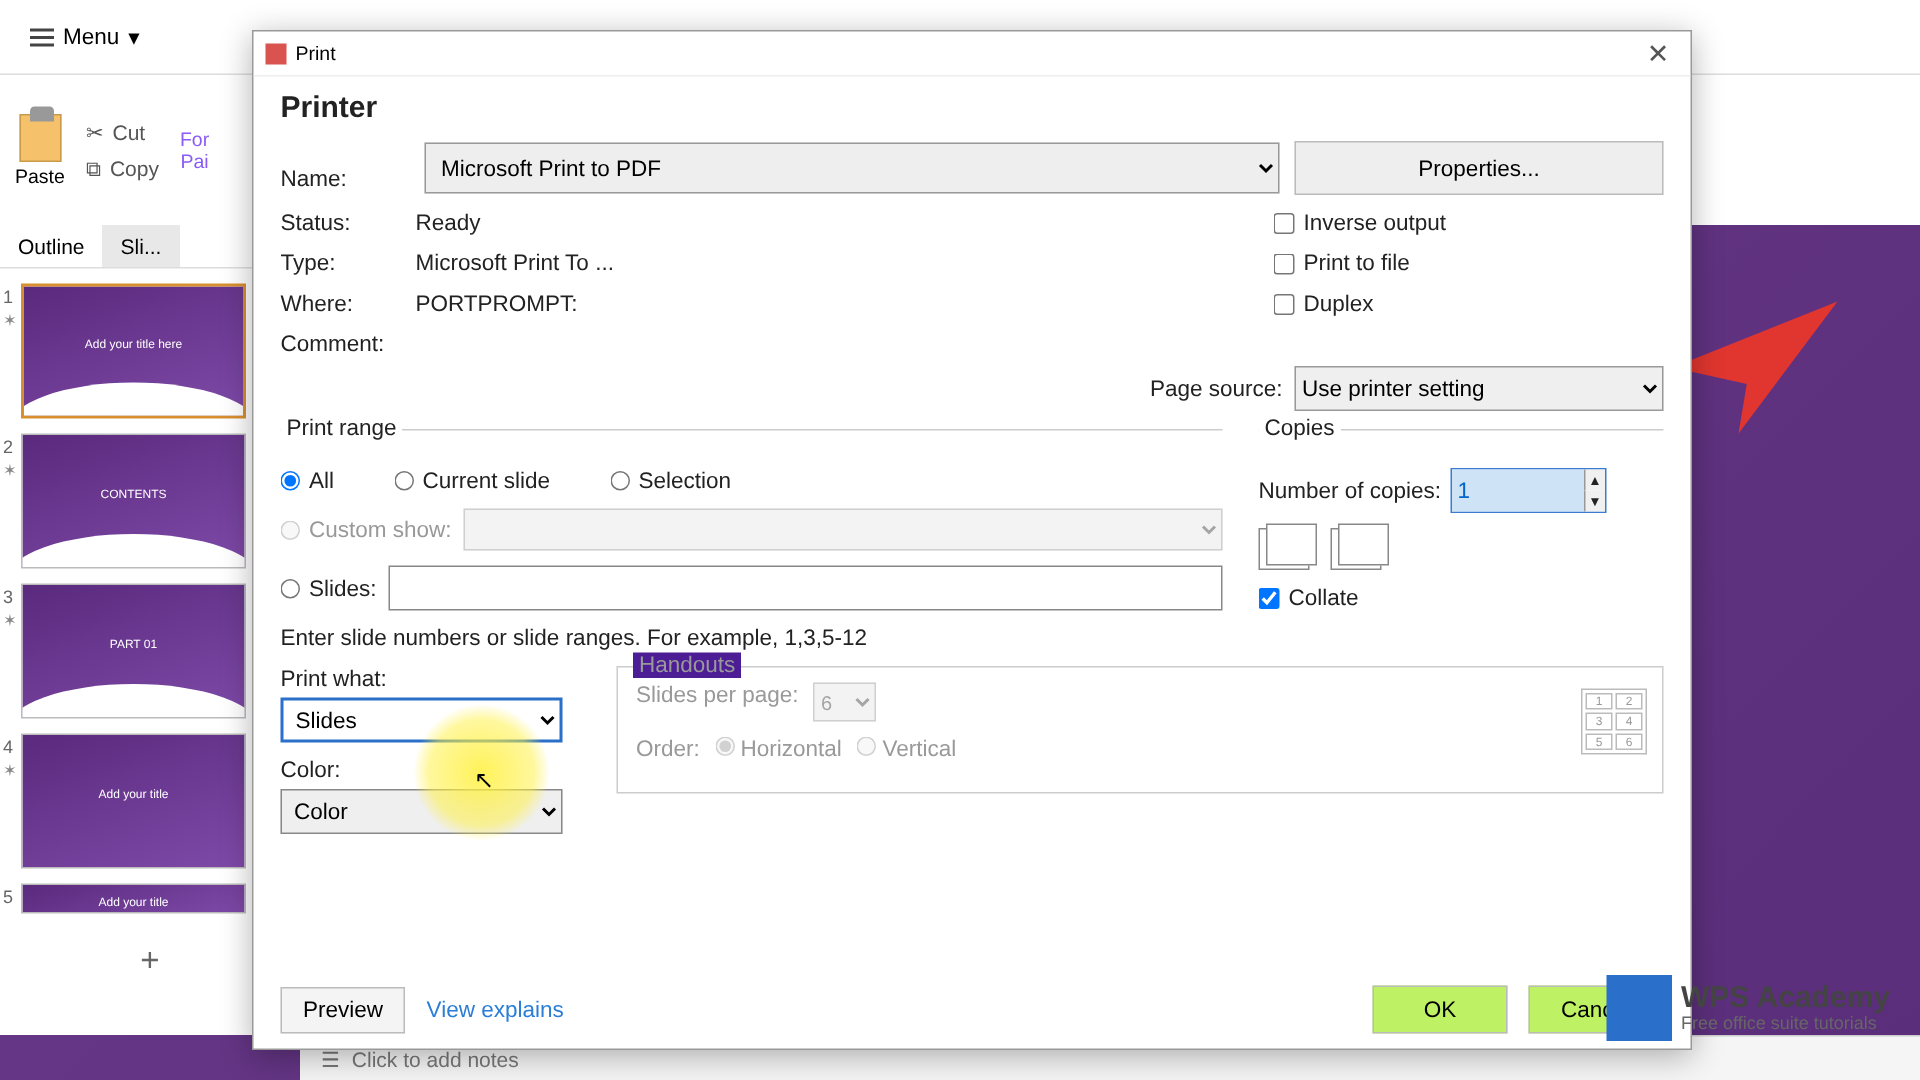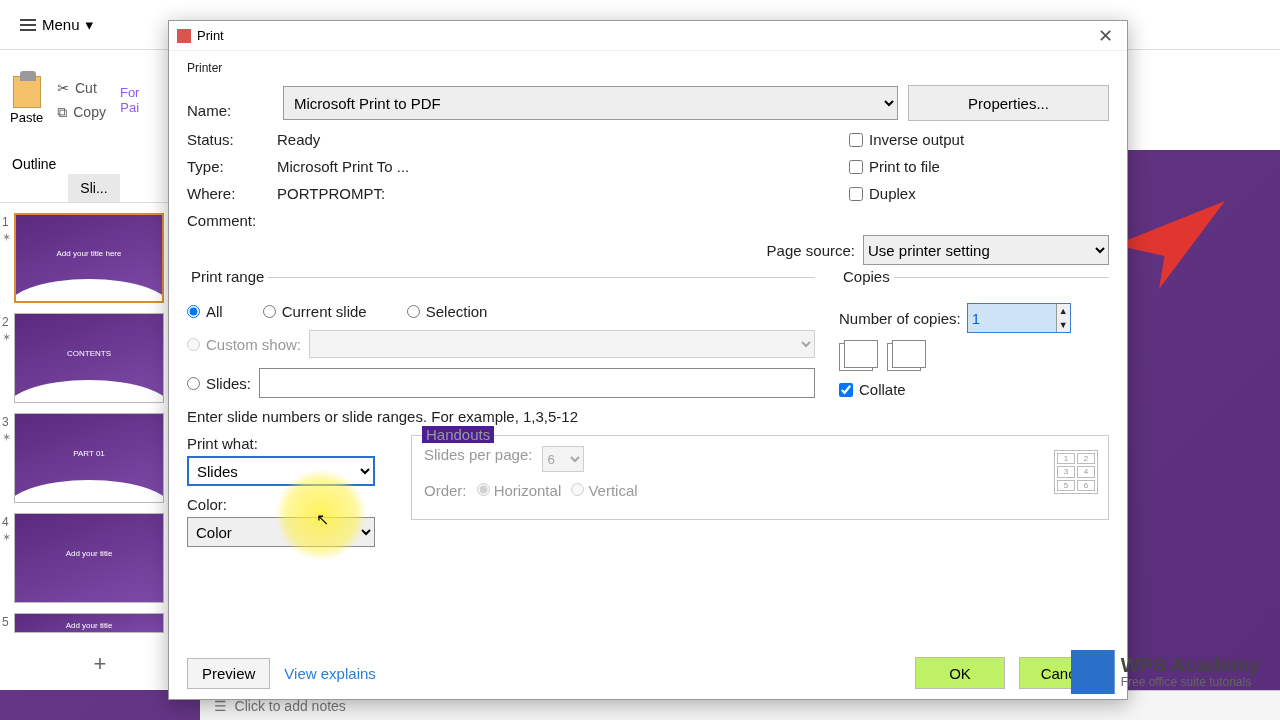--- a/index.html
+++ b/index.html
@@ -17,44 +17,44 @@
 .paste-group { display: flex; flex-direction: column; align-items: center; font-size: 13px; }
 .paste-ico { width: 28px; height: 32px; background: #f5c26b; border: 1px solid #c89a4a; position: relative; margin-bottom: 2px; }
 .paste-ico::before { content:""; position:absolute; top:-6px; left:6px; width:16px; height:10px; background:#999; border-radius:3px 3px 0 0; }
 .cutcopy { display: flex; flex-direction: column; gap: 8px; font-size: 14px; color: #555; }
 .cutcopy div { display: flex; align-items: center; gap: 6px; }
 .format-p { font-size: 13px; text-align: center; color: #8b5cf6; }
 
 .left-panel { position: absolute; left: 0; top: 150px; bottom: 30px; width: 200px; background: #fff; }
 .panel-tabs { display: flex; border-bottom: 1px solid #ddd; font-size: 14px; }
 .panel-tabs div { padding: 6px 12px; }
-.panel-tabs .active { background: #e8e8e8; margin-top: 24px; }
+.panel-tabs .active { background: #e8e8e8; }
 .thumbs { overflow: hidden; }
 .thumb { margin: 10px 14px; position: relative; }
 .thumb-num { position: absolute; left: -12px; top: 2px; font-size: 12px; color: #666; }
 .thumb-star { position: absolute; left: -12px; top: 18px; font-size: 11px; color: #888; }
 .thumb-img { width: 150px; height: 90px; background: linear-gradient(160deg, #5a2a7d, #7e4aa8); border: 1px solid #bbb; position: relative; overflow: hidden; }
 .thumb-img.selected { border: 2px solid #d98f2f; }
 .thumb-cloud { position: absolute; bottom: -8px; left: -10px; right: -10px; height: 30px; background: #fff; border-radius: 50% 50% 0 0 / 100% 100% 0 0; }
 .thumb-title { position: absolute; top: 40%; left: 0; right: 0; text-align: center; color: #fff; font-size: 8px; }
 .add-slide { text-align: center; font-size: 22px; color: #666; padding: 8px; }
 
 .bottom-notes { position: absolute; bottom: 0; left: 200px; right: 0; height: 30px; background: #f5f5f5; border-top:1px solid #ccc; display: flex; align-items: center; padding: 0 14px; font-size: 14px; color: #777; gap: 8px; }
 
 .dialog { position: absolute; left: 168px; top: 20px; width: 960px; height: 680px; background: #fff; border: 1px solid #999; box-shadow: 0 4px 20px rgba(0,0,0,0.3); display: flex; flex-direction: column; }
 .dlg-title { height: 30px; display: flex; align-items: center; padding: 0 8px; border-bottom: 1px solid #eee; font-size: 13px; }
 .dlg-title-ico { width: 14px; height: 14px; background: #d9534f; margin-right: 6px; display: inline-block; }
 .dlg-close { margin-left: auto; font-size: 18px; cursor: pointer; color: #555; padding: 0 6px; }
 .dlg-body { flex: 1; padding: 10px 18px 14px 18px; font-size: 15px; color: #222; overflow: hidden; }
 
-.sec-head { font-size: 12px; margin-bottom: 10px; }
+.sec-head { font-size: 20px; margin-bottom: 10px; font-weight: bold; }
 .row { display: flex; align-items: center; margin-bottom: 10px; gap: 10px; }
 .lbl { width: 86px; margin-top: 15px; }
 select.wide { flex: 1; height: 34px; border: 1px solid #999; background: #eee; padding: 0 6px; font-size: 15px; }
-.props-btn { width: 201px; height: 36px; background: #eee; border: 1px solid #bbb; font-size: 15px; }
+.props-btn { width: 246px; height: 36px; background: #eee; border: 1px solid #bbb; font-size: 15px; }
 .info-grid { display: grid; grid-template-columns: 90px 1fr 260px; row-gap: 10px; align-items: center; }
 .chk { display: flex; align-items: center; gap: 6px; }
 .chk input { width: 14px; height: 14px; }
 .psrc-row { display: flex; align-items: center; justify-content: flex-end; gap: 8px; margin-top: 6px; }
 .psrc-row select { width: 246px; height: 30px; border: 1px solid #999; font-size: 15px; }
 
 .mid-wrap { display: flex; gap: 24px; margin-top: 12px; }
 .range-box, .copies-box { border-top: 1px solid #ccc; padding-top: 8px; position: relative; }
 .range-box { flex: 1; }
 .copies-box { width: 270px; }

